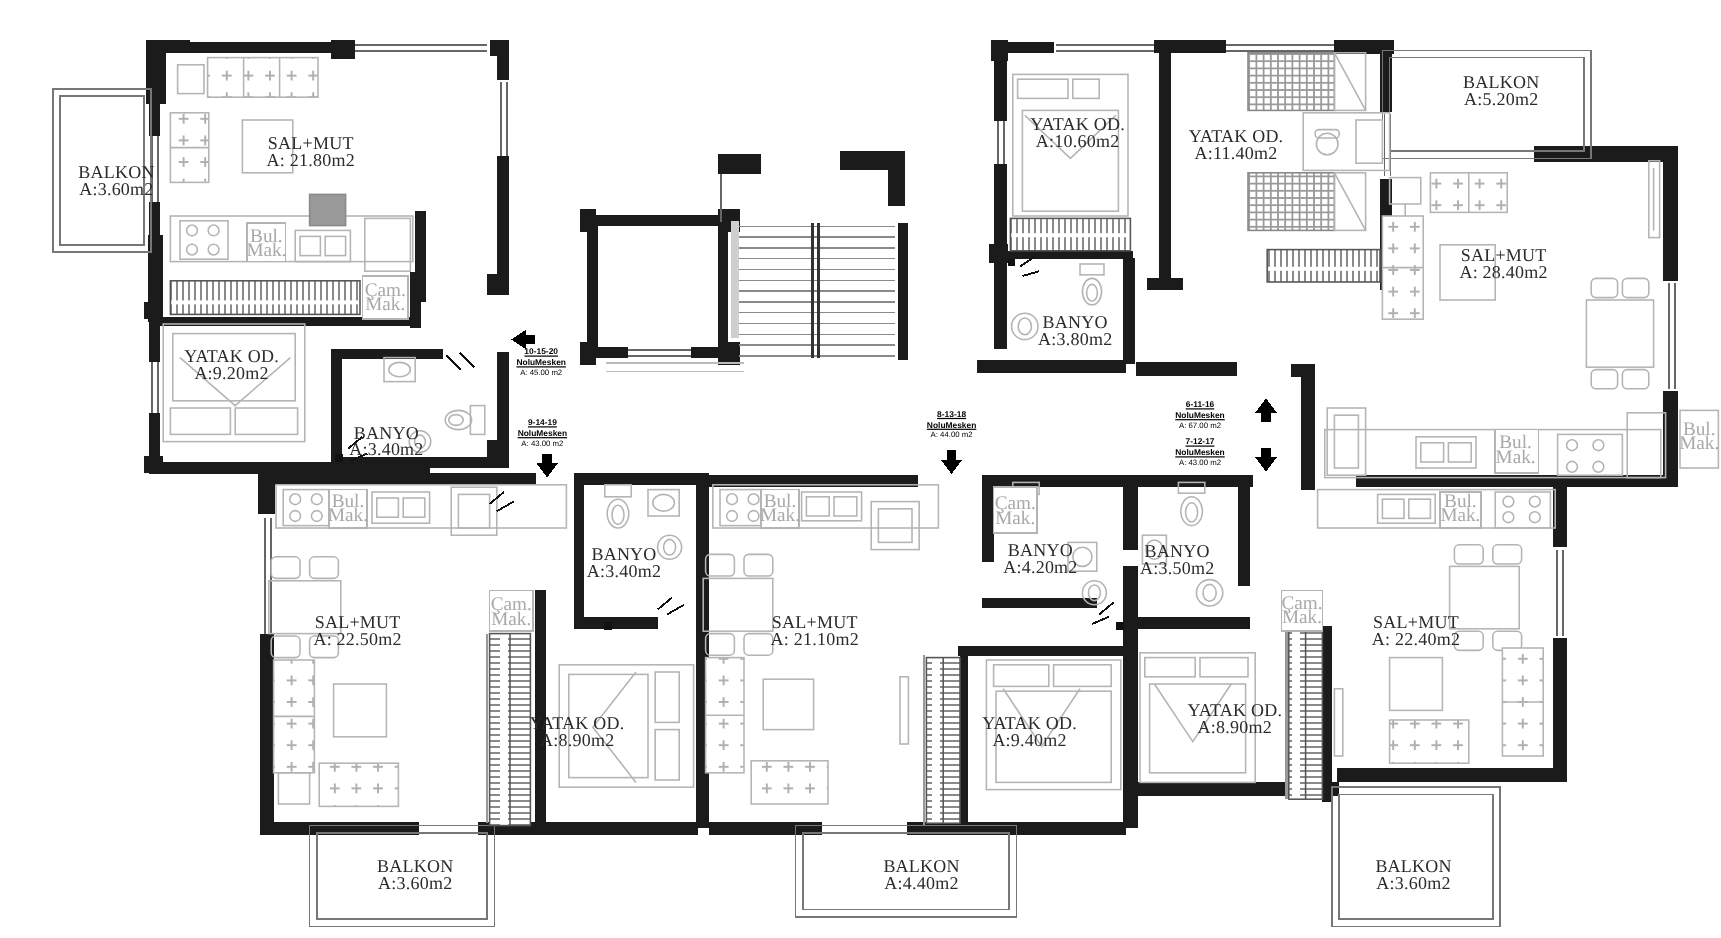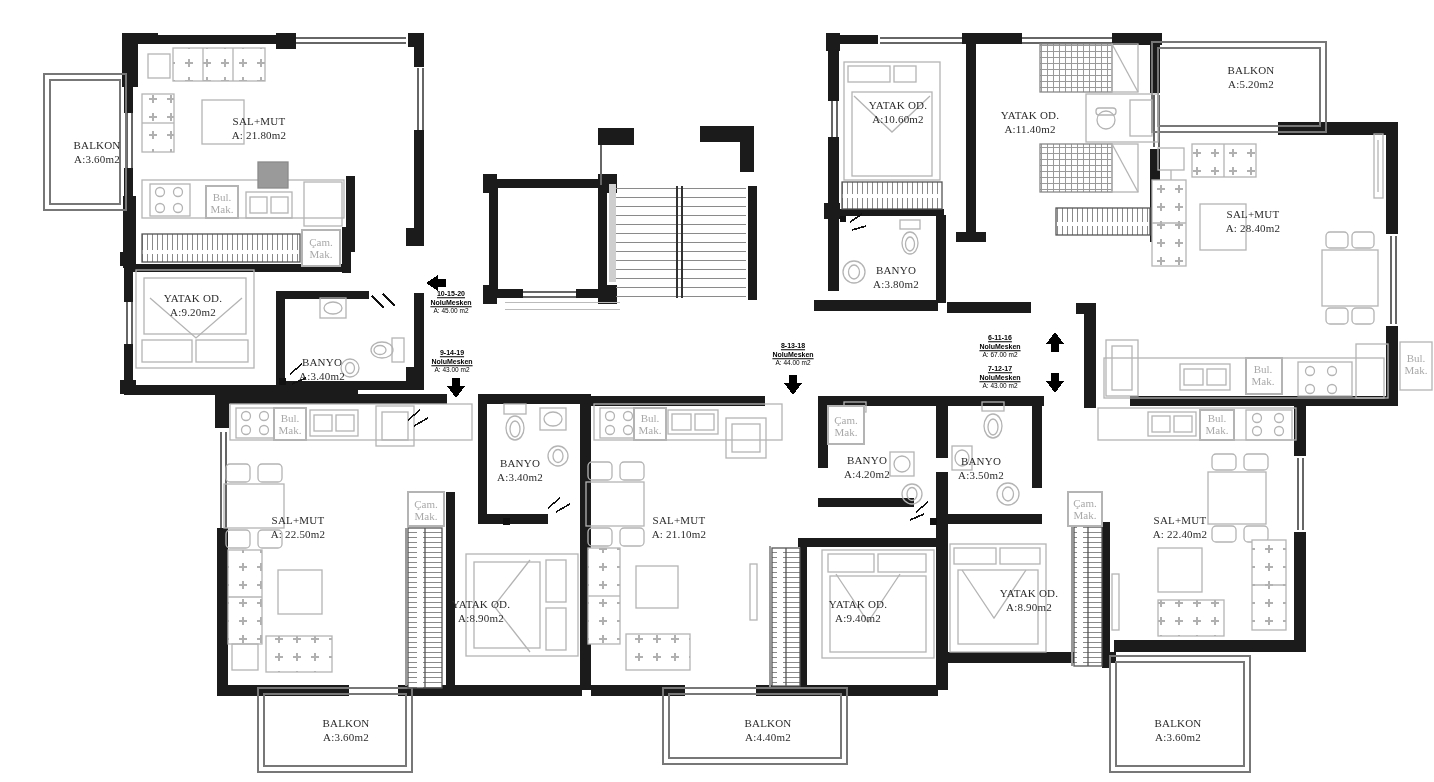--- a/index.html
+++ b/index.html
@@ -1,24 +1,24 @@
 <!DOCTYPE html>
 <html><head>
 <meta charset="utf-8">
 <style>
   html,body{margin:0;padding:0;background:#ffffff;}
   #stage{position:relative;width:1434px;height:782px;background:#fff;overflow:hidden;
          font-family:"Liberation Serif", serif;}
   #plan-svg{position:absolute;left:0;top:0;}
   .rlabel{position:absolute;transform:translate(-50%,-50%);text-align:center;
-          font-size:11px;line-height:13.5px;color:#2b2b2b;letter-spacing:.2px;
+          font-size:15px;line-height:13.5px;color:#2b2b2b;letter-spacing:.2px;
           white-space:nowrap;}
   .rlabel span{display:block;}
   .alabel{position:absolute;transform:translate(-50%,-50%);text-align:center;
-          font-size:11px;line-height:11.5px;color:#a9a9a9;white-space:pre-line;}
+          font-size:16px;line-height:11.5px;color:#a9a9a9;white-space:pre-line;}
   .tag{position:absolute;transform:translate(-50%,-50%);text-align:center;
        font-family:"Liberation Sans", sans-serif;font-size:7px;line-height:8.5px;
        color:#000;white-space:nowrap;}
   .tag .t1,.tag .t2{display:block;font-weight:bold;text-decoration:underline;}
   .tag .t3{display:block;font-size:6.5px;}
 </style>
 </head>
 <body>
 
 <div id="stage">

